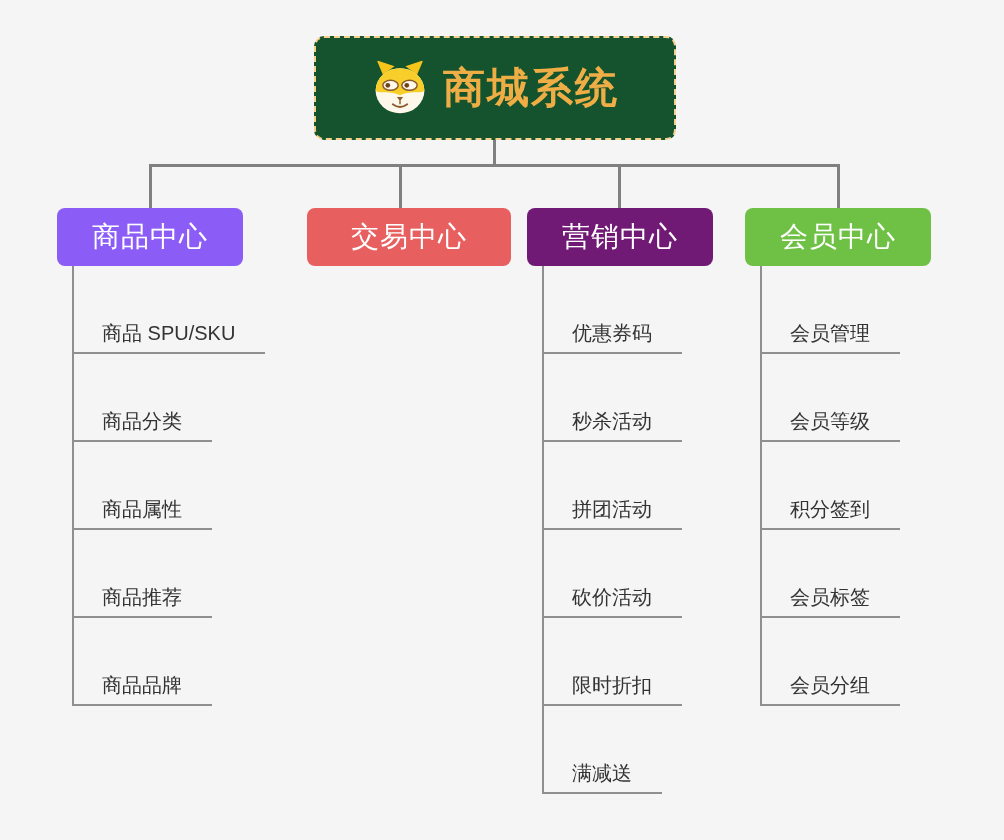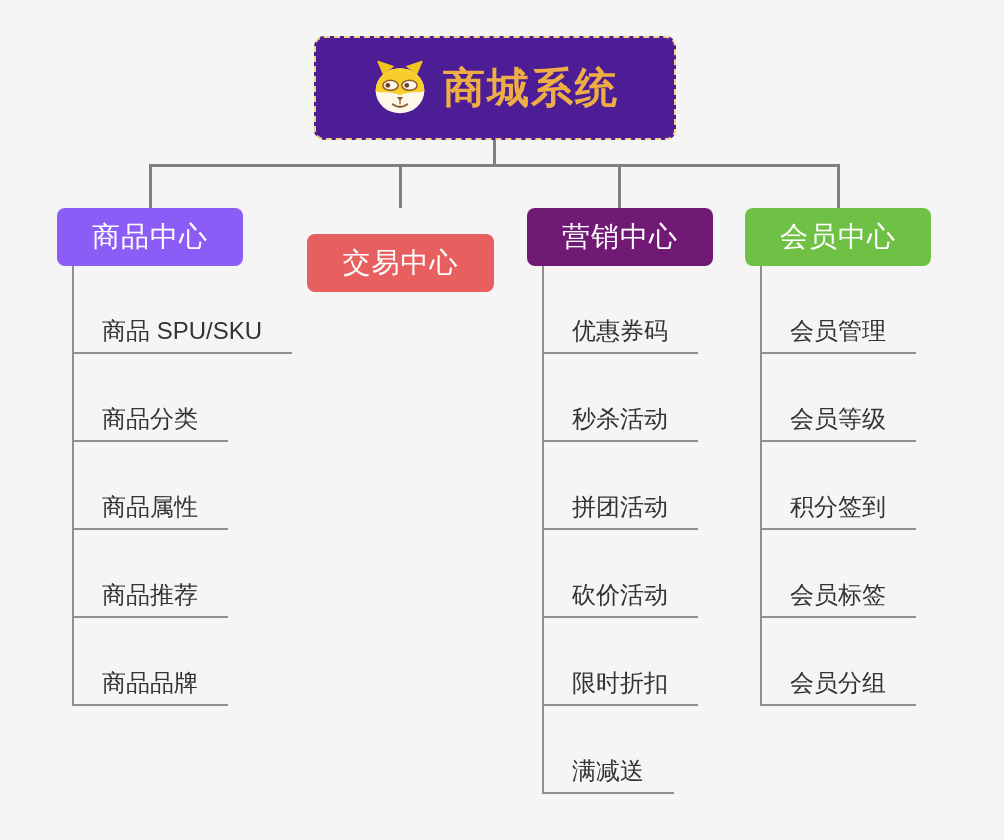--- a/index.html
+++ b/index.html
@@ -14,21 +14,21 @@
     width: 1004px;
     height: 840px;
     background: #f5f5f6;
   }
 
   
   .root-node {
     position: absolute;
     left: 314px; top: 36px;
     width: 362px; height: 104px;
-    background: #4c1d95;
+    background: #14532d;
     border: 2px dashed #f5d18c;
     border-radius: 10px;
     display: flex;
     align-items: center;
     justify-content: center;
     gap: 14px;
   }
   .root-title {
     font-size: 42px;
     font-weight: 600;
@@ -57,42 +57,42 @@
     display: flex;
     align-items: center;
     justify-content: center;
     color: #ffffff;
     font-size: 28px;
     letter-spacing: 1px;
     white-space: nowrap;
     cursor: default;
   }
   .branch-1 { left: 57px;  width: 186px; }
-  .branch-2 { left: 307px; width: 187px; margin-top: 26px; }
+  .branch-2 { left: 307px; width: 204px; }
   .branch-3 { left: 527px; width: 186px; }
   .branch-4 { left: 745px; width: 186px; }
 
   
   .leaf-list {
     position: absolute;
     top: 266px;
     border-left: 2px solid #8f8f8f;
   }
   .list-1 { left: 72px; }
   .list-2 { left: 322px; }
   .list-3 { left: 542px; }
   .list-4 { left: 760px; }
   .leaf {
     height: 88px;
     display: flex;
     align-items: flex-end;
     width: fit-content;
     border-bottom: 2px solid #8f8f8f;
     padding: 0 30px 5px 28px;
-    font-size: 24px;
+    font-size: 20px;
     color: #333333;
     white-space: nowrap;
   }
 </style>
 </head>
 <body>
 
 <div class="canvas">
 
   <div class="line line-root-stub"></div>

